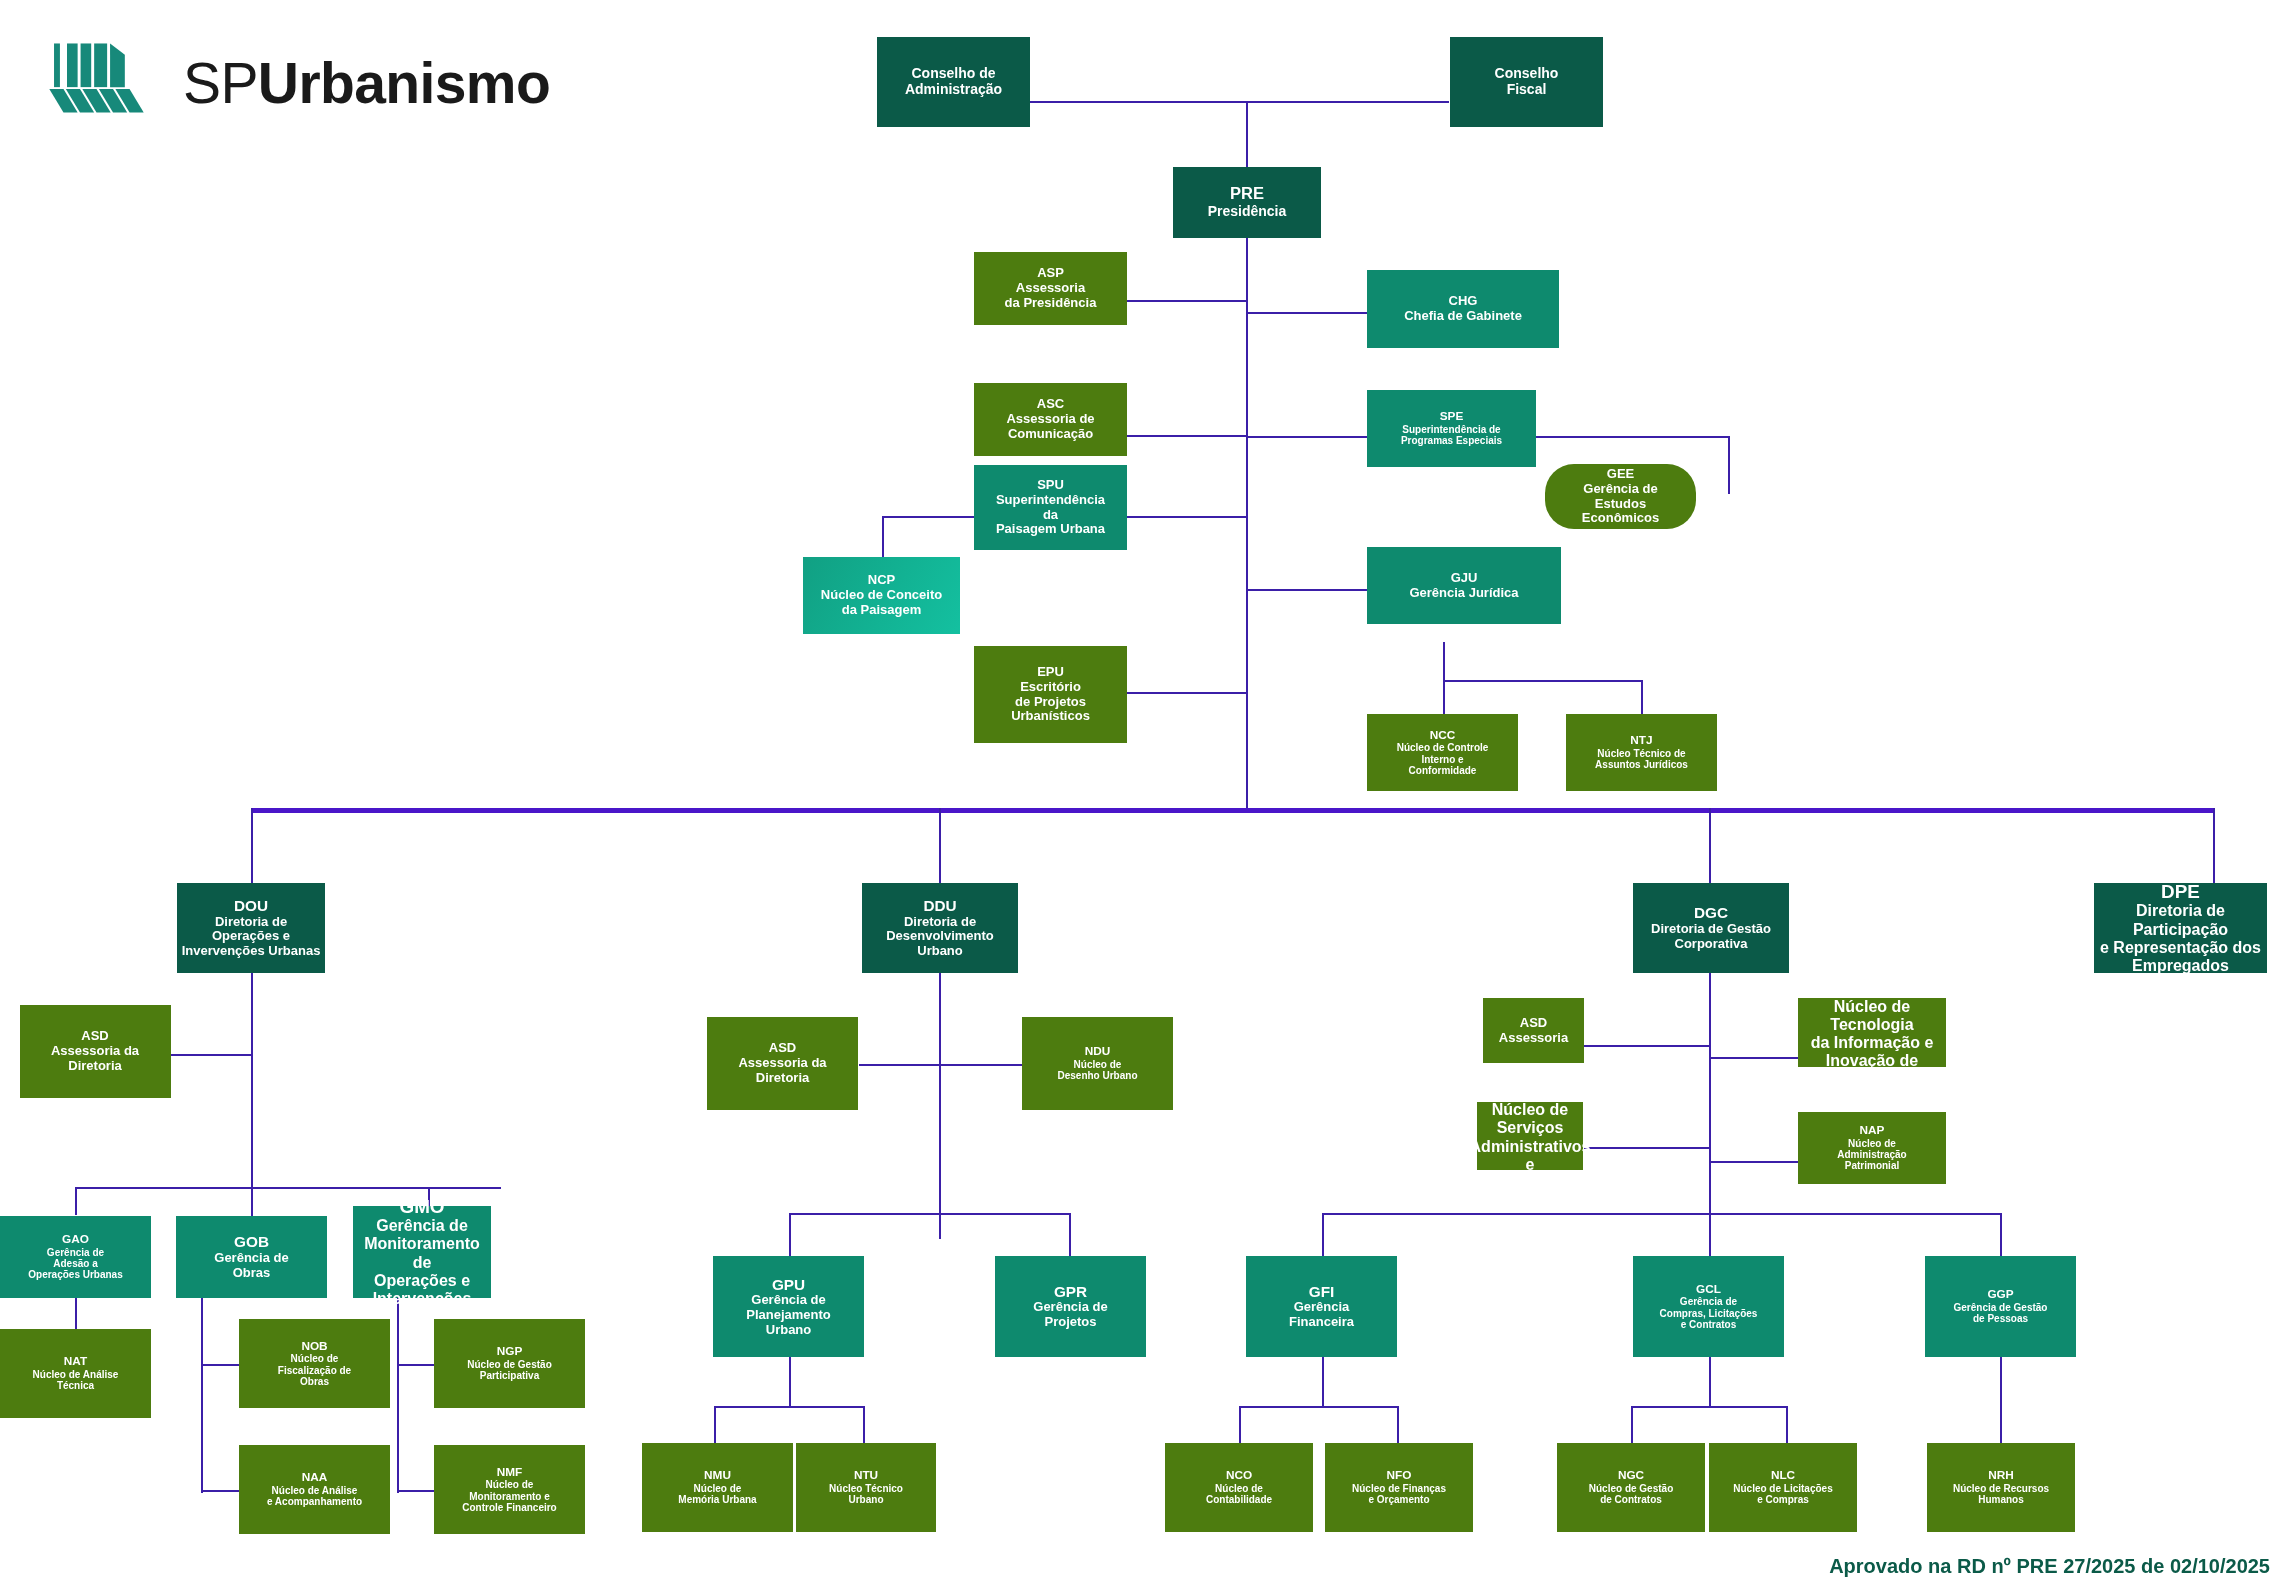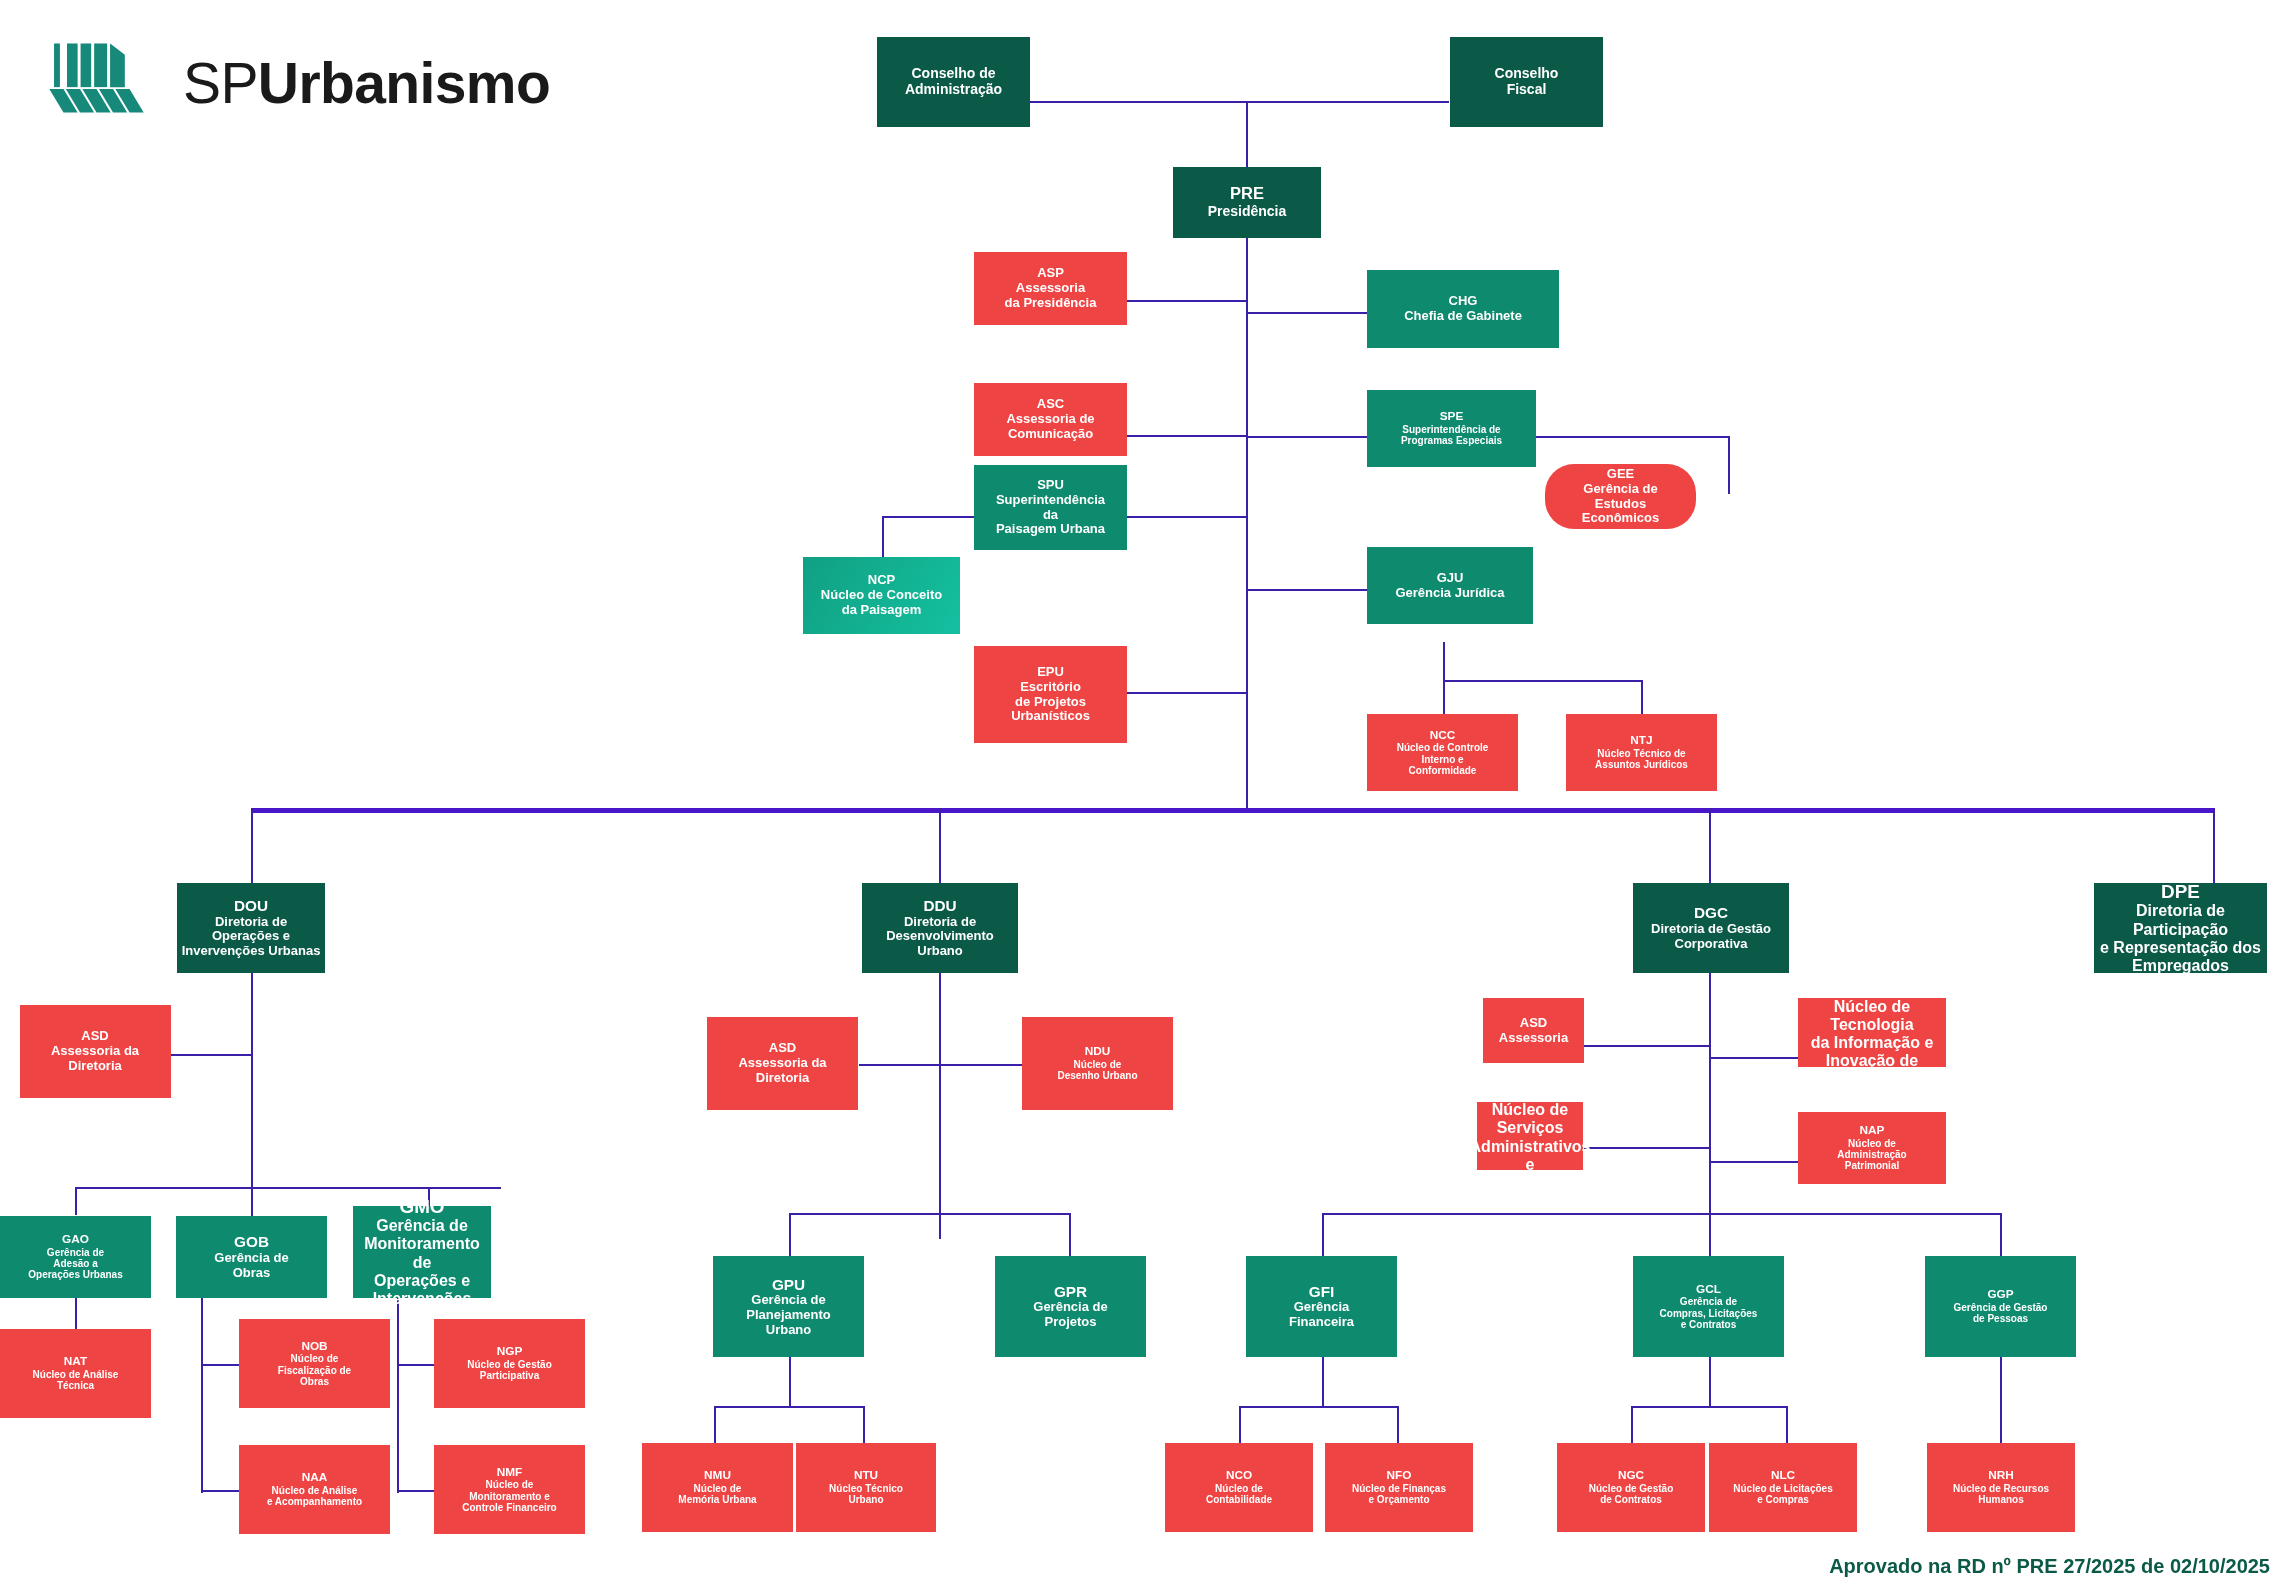--- a/index.html
+++ b/index.html
@@ -40,21 +40,21 @@
     color:#ffffff;
     font-weight:700;
     padding:2.4px 3.5px;
     line-height:1.14;
     z-index:5;
   }
   .node .code{display:block;}
   .node .nm{display:block;}
   .lvl-dark{background:#0b5a48;}
   .lvl-mid{background:#0e8a6e;}
-  .lvl-light{background:#ef4444;}
+  .lvl-light{background:#4d7c0f;}
   .grad{background:linear-gradient(120deg,#11a083 0%,#12b293 55%,#14c0a0 100%);}
   .t-lg{font-size:14px;}
   .t-md{font-size:13px;}
   .t-sm{font-size:10px;}
   .t-xs{font-size:16px;}
 
   .code.big{font-size:1.18em;}
 
   
   #footer{
@@ -234,21 +234,21 @@
     <span class="nm">Programas Especiais</span>
   </div>
 
   <div class="node lvl-light t-md" style="left:1545px;top:464px;width:151px;height:65px;border-radius:29px;">
     <span class="code">GEE</span>
     <span class="nm">Gerência de</span>
     <span class="nm">Estudos</span>
     <span class="nm">Econômicos</span>
   </div>
 
-  <div class="node lvl-mid t-md" style="left:1367px;top:547px;width:166px;height:77px;">
+  <div class="node lvl-mid t-md" style="left:1367px;top:547px;width:194px;height:77px;">
     <span class="code">GJU</span>
     <span class="nm">Gerência Jurídica</span>
   </div>
 
   <div class="node lvl-light t-sm" style="left:1367px;top:714px;width:151px;height:77px;">
     <span class="code big">NCC</span>
     <span class="nm">Núcleo de Controle</span>
     <span class="nm">Interno e</span>
     <span class="nm">Conformidade</span>
   </div>

